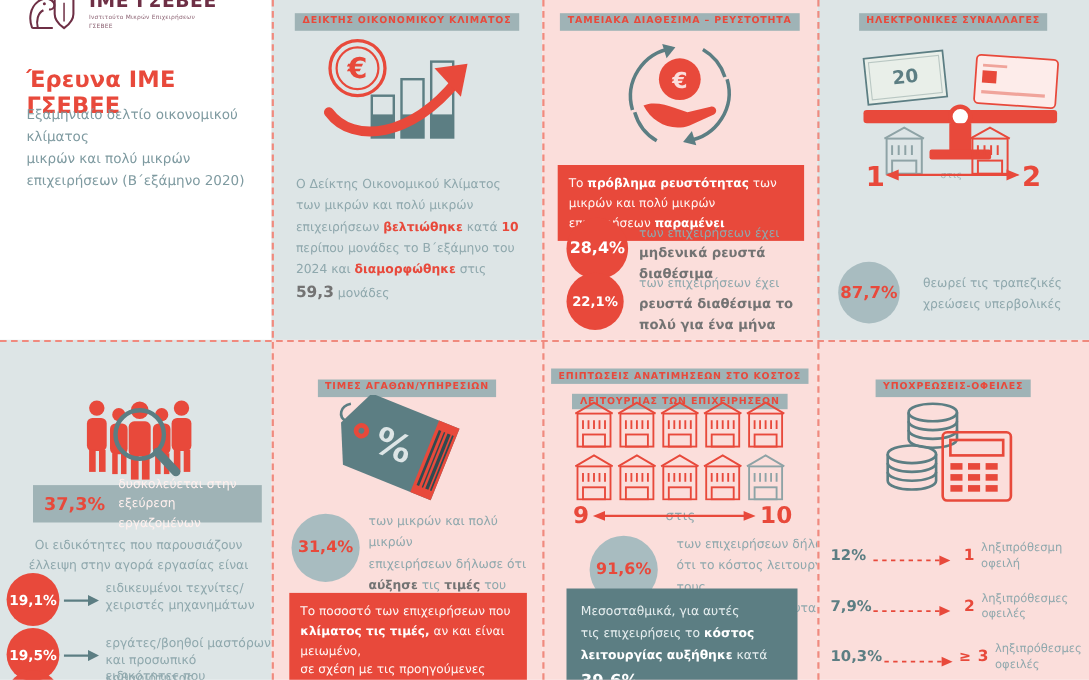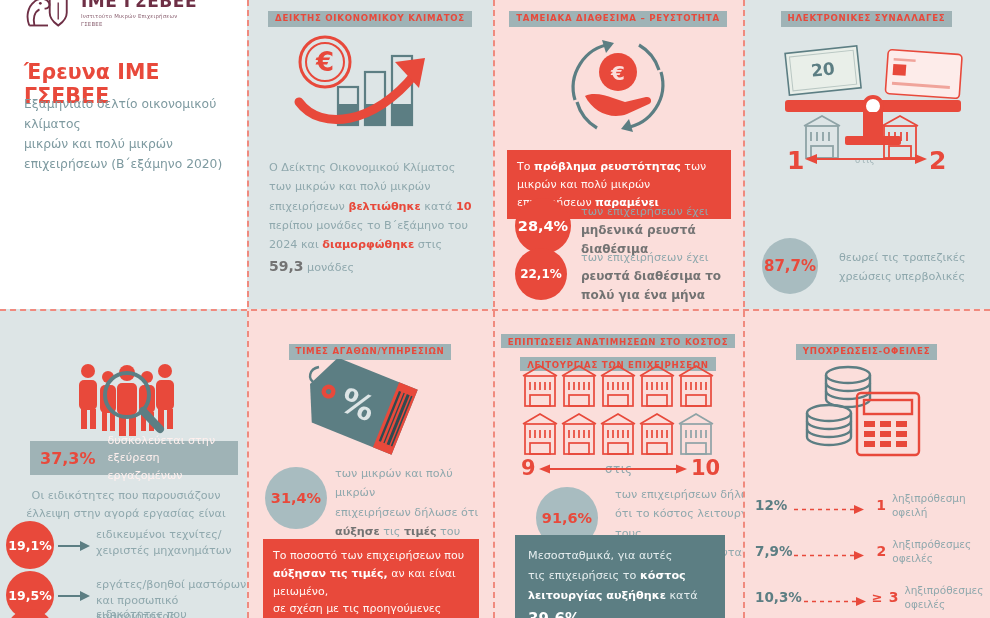--- a/index.html
+++ b/index.html
@@ -342,21 +342,21 @@
       </div>
       <div class="body-txt" style="left:88px;top:155px;width:150px;">
         <span>των μικρών και πολύ μικρών</span><br>
         <span>επιχειρήσεων δήλωσε ότι</span><br>
         <b class="dk">αύξησε</b><span> τις </span><b class="dk">τιμές</b><span> του</span><br>
         <span>το Β΄ εξάμηνο του 2024</span>
       </div>
 
       <div class="redbox" style="left:16px;top:230px;width:216px;height:96px;">
         <span>Το ποσοστό των επιχειρήσεων που</span><br>
-        <b>αύξησαν τις τιμές,</b><span> αν και είναι μειωμένο,</span><br>
+        <b>κλίματος τις τιμές,</b><span> αν και είναι μειωμένο,</span><br>
         <span>σε σχέση με τις προηγούμενες έρευνες,</span><br>
         
       </div>
     </div>
 
     <div class="cell bg-pink">
       <div class="phead two" style="top:18px;line-height:1.45;">
         <span>ΕΠΙΠΤΩΣΕΙΣ ΑΝΑΤΙΜΗΣΕΩΝ ΣΤΟ ΚΟΣΤΟΣ</span><br>
         <span>ΛΕΙΤΟΥΡΓΙΑΣ ΤΩΝ ΕΠΙΧΕΙΡΗΣΕΩΝ</span>
       </div>

